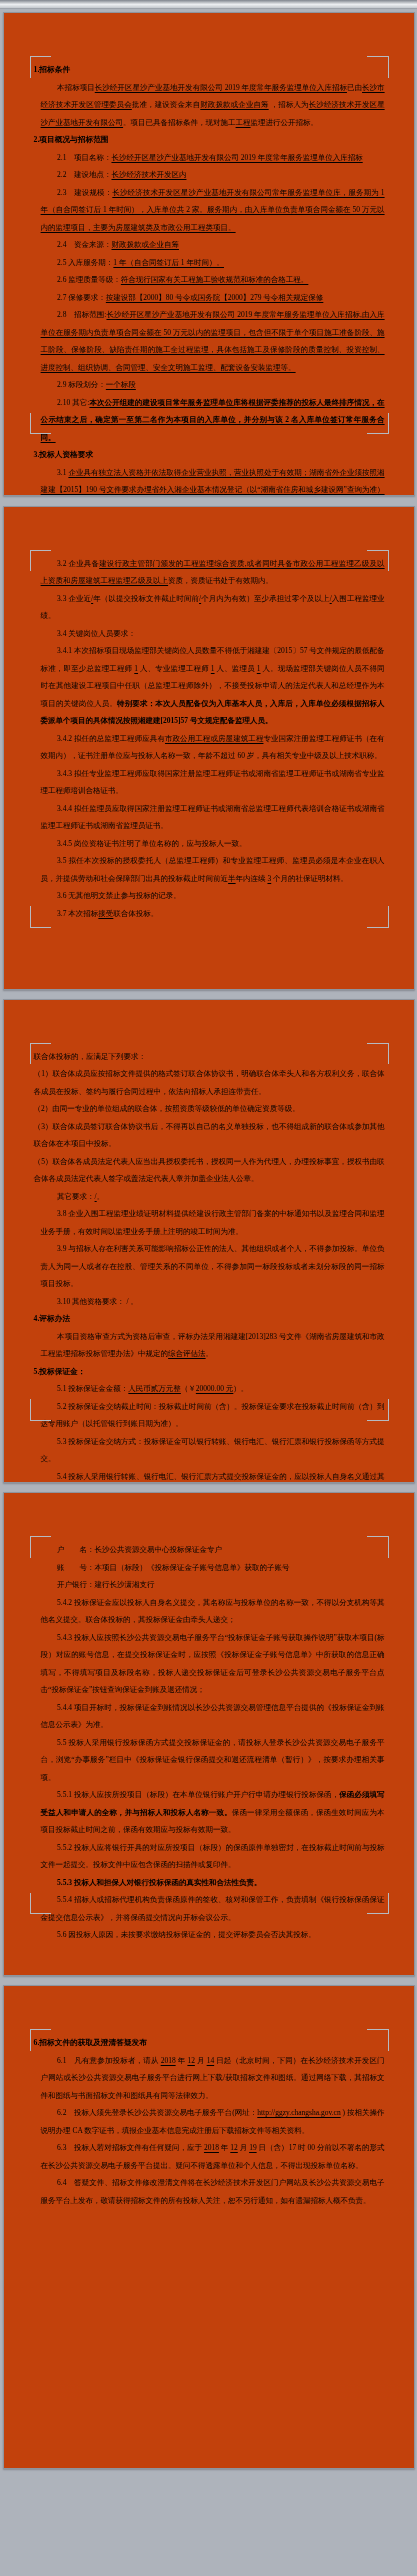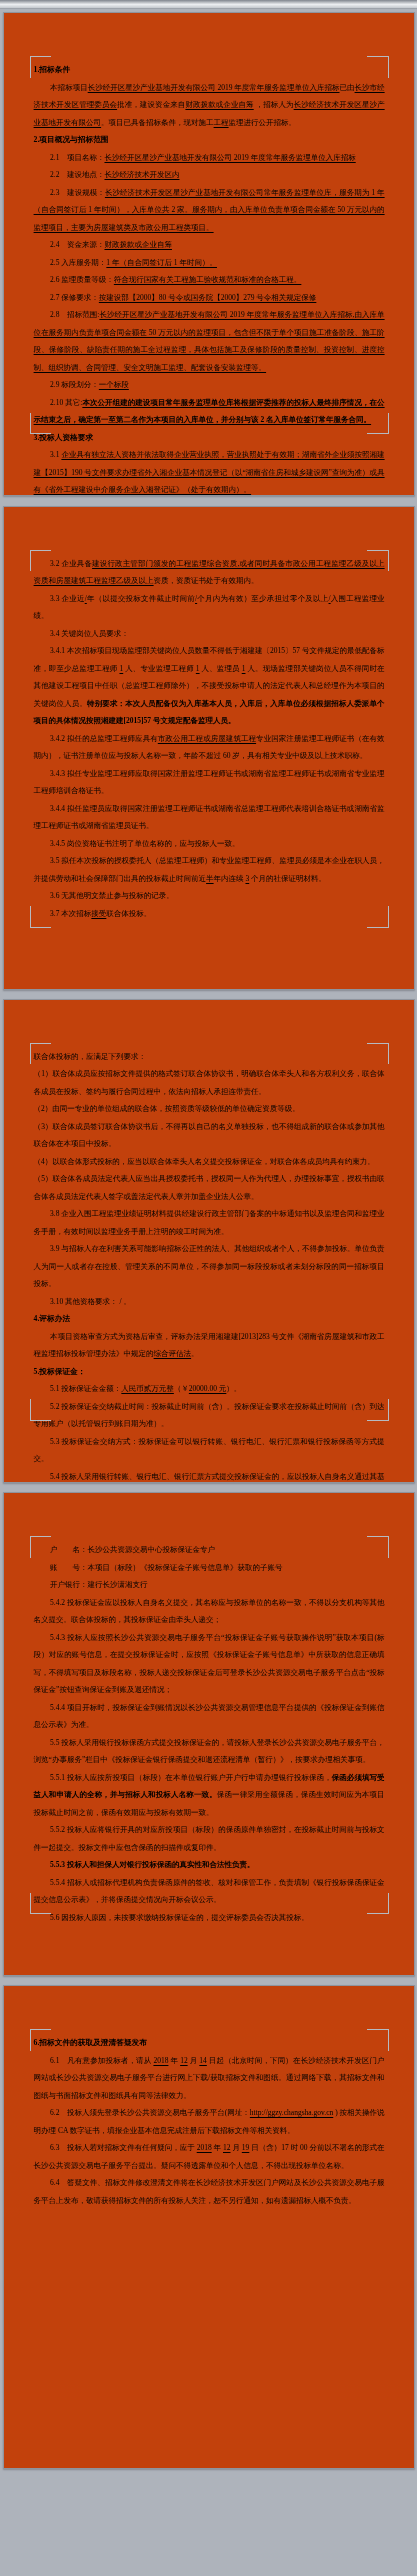--- a/index.html
+++ b/index.html
@@ -30,21 +30,21 @@
   .page-body{
     padding:48px 29px 0 30px;
   }
   .blk{
     font-size:7.5px;
     line-height:17.5px;
     color:#000;
     text-align:justify;
     word-break:break-all;
   }
-  .blk.p{text-indent:2.2em;}
+  .blk.p{text-indent:2.2em;margin-left:7px;}
   .blk.p0{text-indent:0;}
   .blk.h{font-weight:bold;font-size:7.7px;text-indent:0;}
   .u{text-decoration:underline;text-underline-offset:1.5px;}
   .b{font-weight:bold;}
   .crop{
     position:absolute;
     width:20.6px;height:20.6px;
     border:0 solid #b6bac1;
     pointer-events:none;
   }
@@ -103,22 +103,22 @@
     <div class="page">
       <div class="crop tl"></div>
       <div class="crop tr"></div>
       <div class="crop bl"></div>
       <div class="crop br"></div>
       <div class="page-body">
         <div class="blk p0"><span>联合体投标的，应满足下列要求：</span></div>
         <div class="blk p0"><span>（1）联合体成员应按招标文件提供的格式签订联合体协议书，明确联合体牵头人和各方权利义务，联合体各成员在投标、签约与履行合同过程中，依法向招标人承担连带责任。</span></div>
         <div class="blk p0"><span>（2）由同一专业的单位组成的联合体，按照资质等级较低的单位确定资质等级。</span></div>
         <div class="blk p0"><span>（3）联合体成员签订联合体协议书后，不得再以自己的名义单独投标，也不得组成新的联合体或参加其他联合体在本项目中投标。</span></div>
-        <div class="blk p0"><span>（4）以联合体形式投标的，应当以联合体牵头人名义提交投标保证金，对联合体各成员均具有约束力。</span></div>
         <div class="blk p0"><span>（5）联合体各成员法定代表人应当出具授权委托书，授权同一人作为代理人，办理投标事宜，授权书由联合体各成员法定代表人签字或盖法定代表人章并加盖企业法人公章。</span></div>
+        <div class="blk p"><span>其它要求：</span><span class="u">/</span><span>。</span></div>
         <div class="blk p"><span>3.8 企业入围工程监理业绩证明材料提供经建设行政主管部门备案的中标通知书以及监理合同和监理业务手册，有效时间以监理业务手册上注明的竣工时间为准。</span></div>
         <div class="blk p"><span>3.9 与招标人存在利害关系可能影响招标公正性的法人、其他组织或者个人，不得参加投标。单位负责人为同一人或者存在控股、管理关系的不同单位，不得参加同一标段投标或者未划分标段的同一招标项目投标。</span></div>
         <div class="blk p"><span>3.10 其他资格要求： / 。</span></div>
         <div class="blk h"><span>4.评标办法</span></div>
         <div class="blk p"><span>本项目资格审查方式为资格后审查，评标办法采用湘建建[2013]283 号文件《湖南省房屋建筑和市政工程监理招标投标管理办法》中规定的</span><span class="u">综合评估法</span><span>。</span></div>
         <div class="blk h"><span>5.投标保证金：</span></div>
         <div class="blk p"><span>5.1 投标保证金金额：</span><span class="u">人民币贰万元整</span><span>（￥</span><span class="u">20000.00 元</span><span>）。</span></div>
         <div class="blk p"><span>5.2 投标保证金交纳截止时间：投标截止时间前（含）。投标保证金要求在投标截止时间前（含）到达专用账户（以托管银行到账日期为准）。</span></div>
         <div class="blk p"><span>5.3 投标保证金交纳方式：投标保证金可以银行转账、银行电汇、银行汇票和银行投标保函等方式提交。</span></div>
         <div class="blk p"><span>5.4 投标人采用银行转账、银行电汇、银行汇票方式提交投标保证金的，应以投标人自身名义通过其基本账户一次性足额提交到如下专用账户（投标保证金托管专户）:</span></div>

